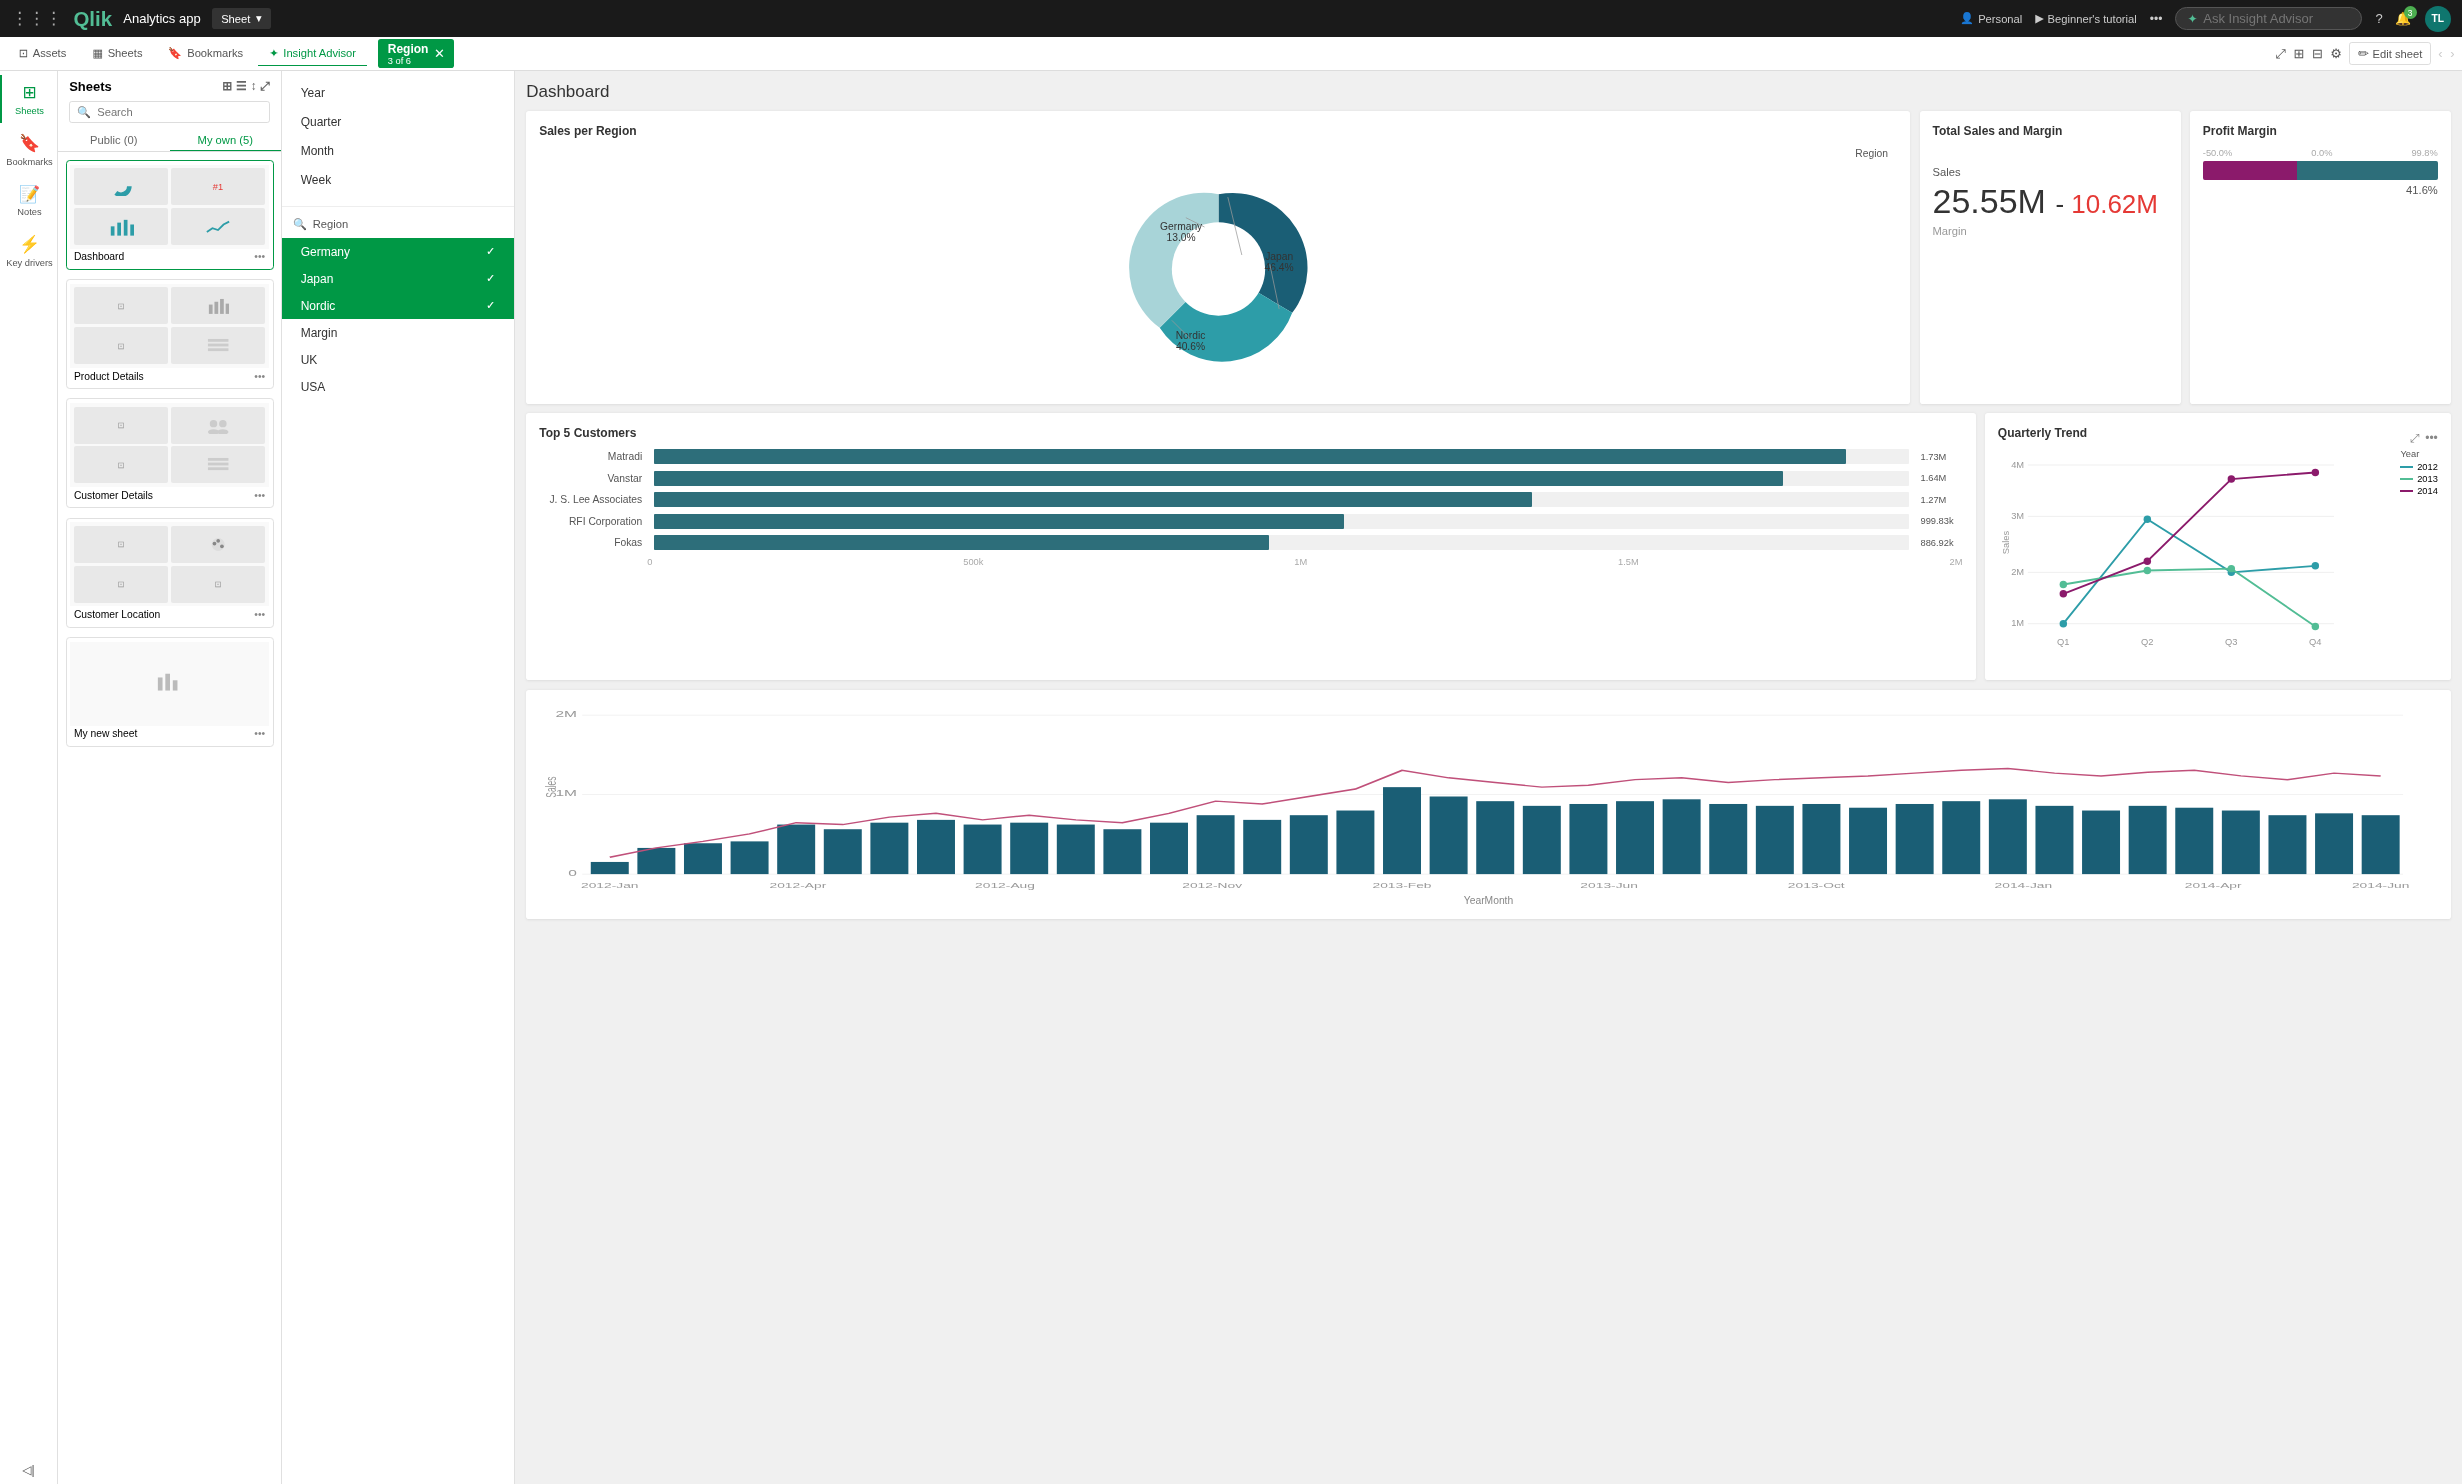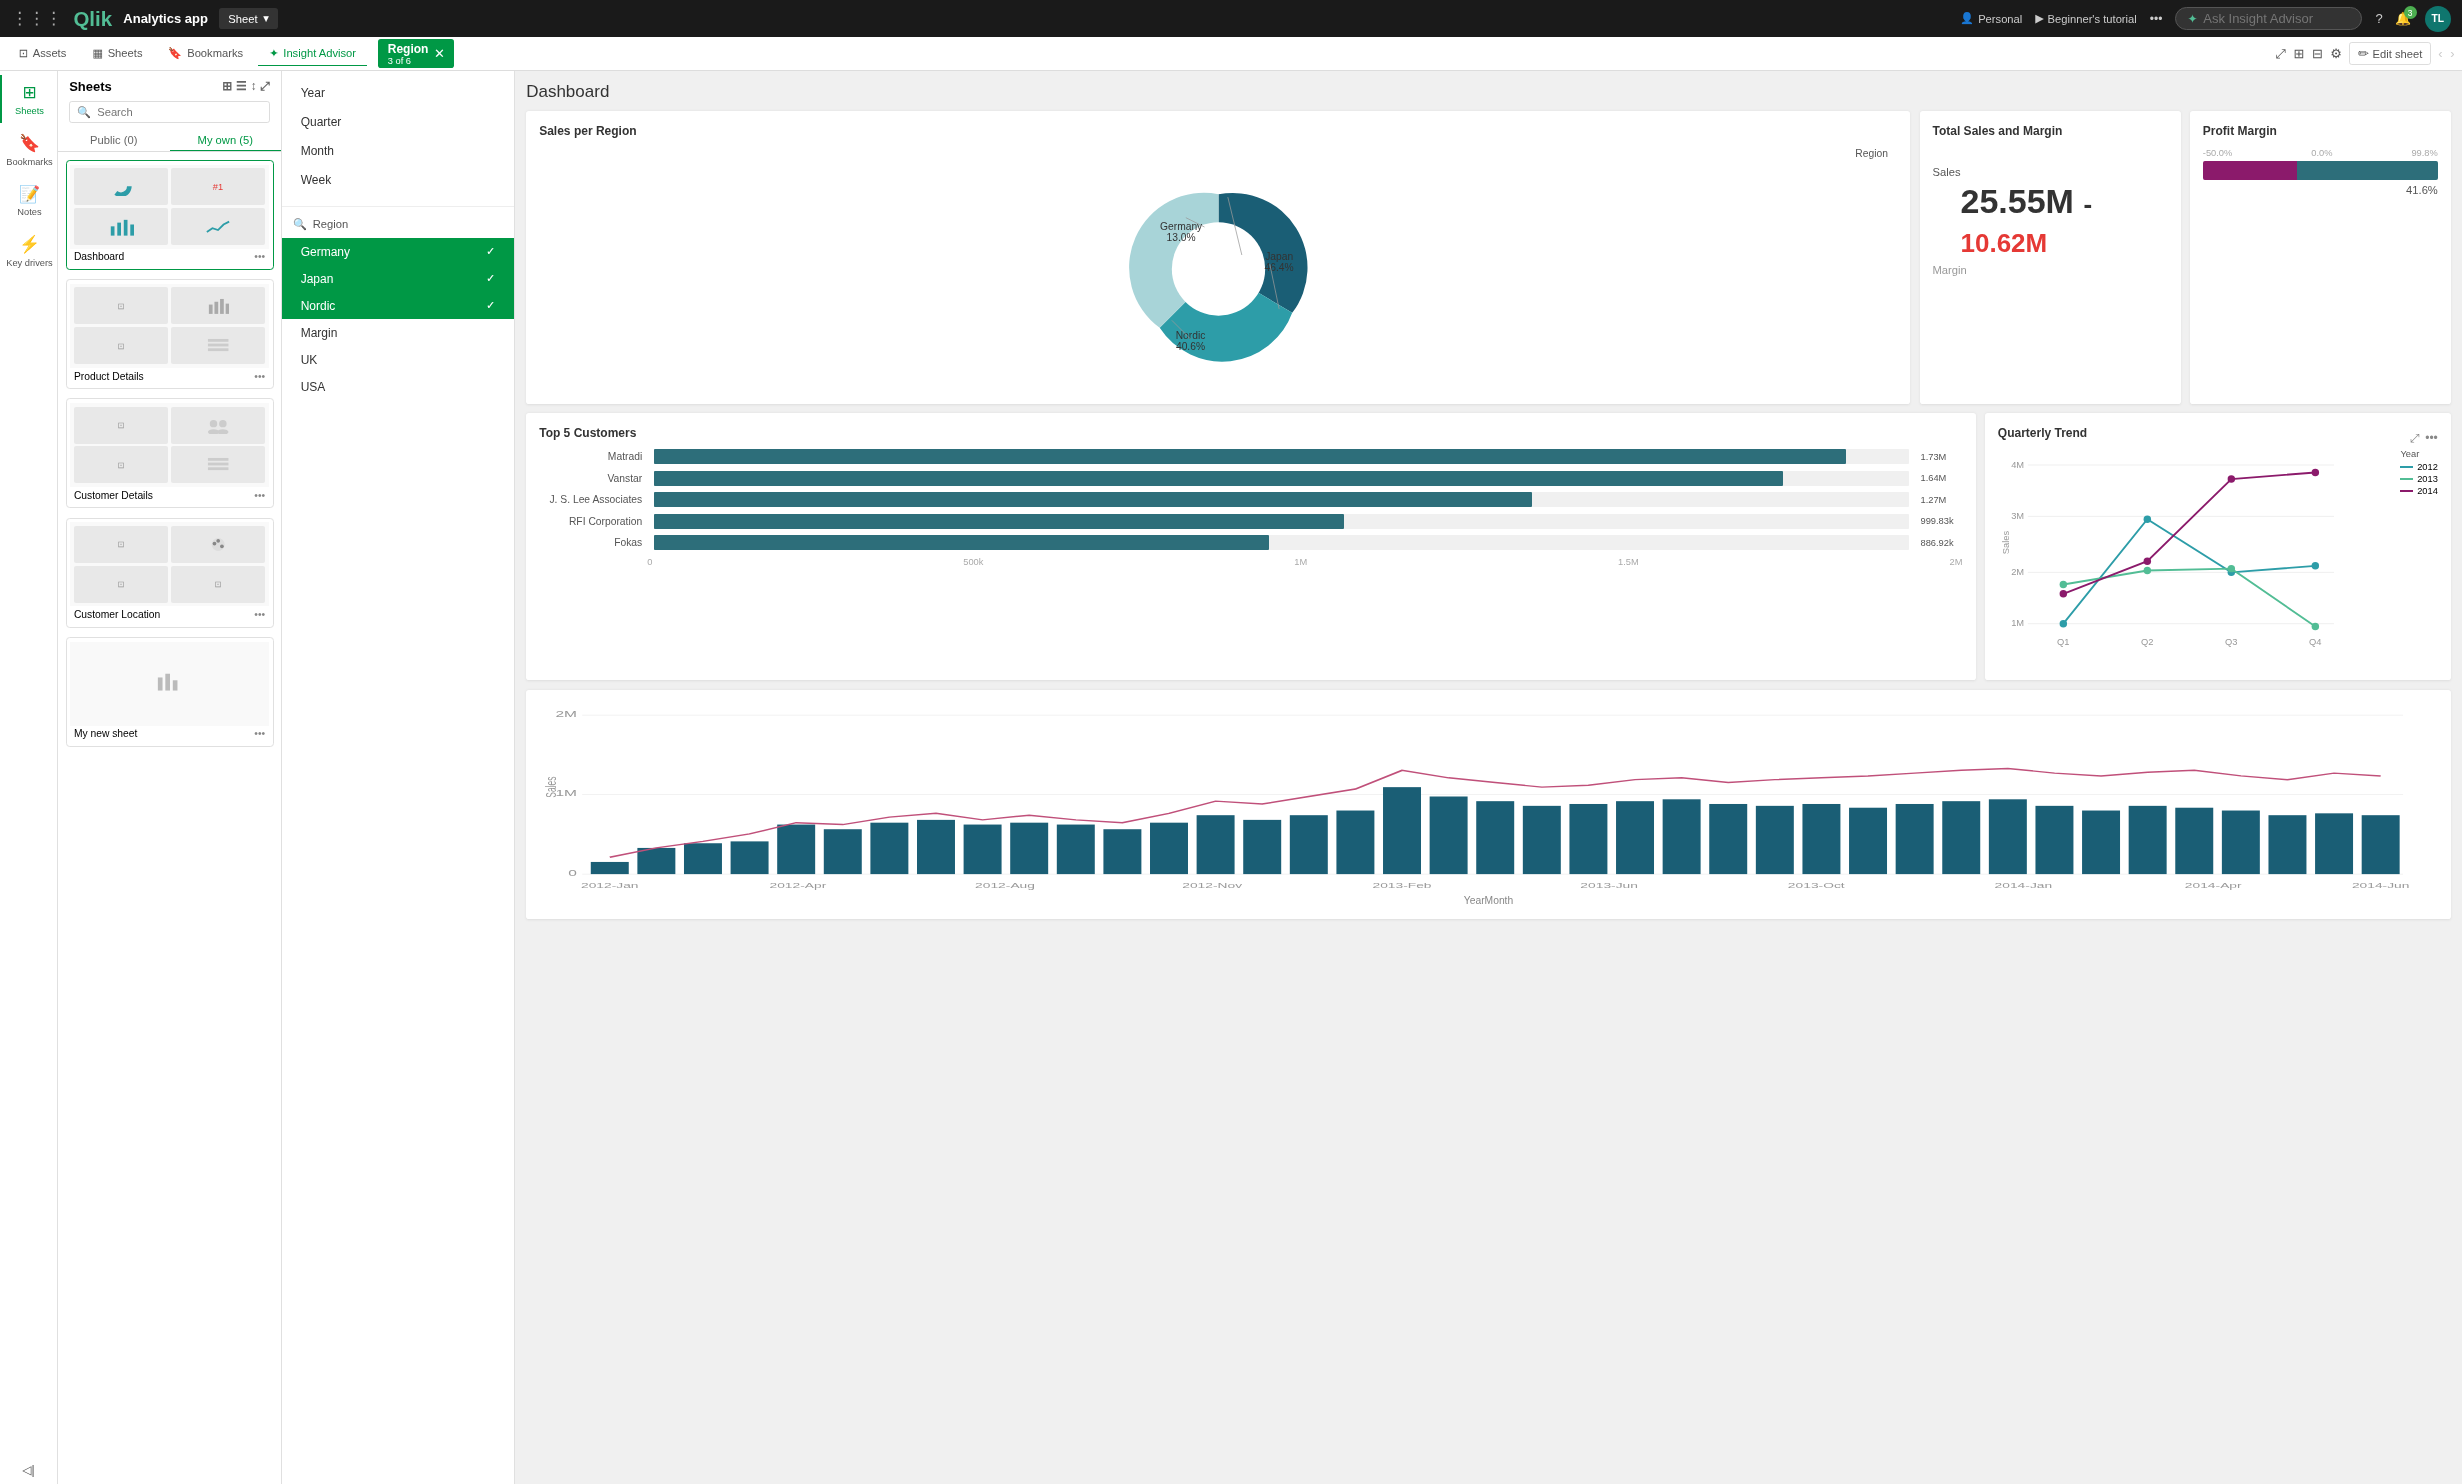--- a/index.html
+++ b/index.html
@@ -5,21 +5,21 @@
     * { box-sizing: border-box; margin: 0; padding: 0; }
     body { font-family: 'Segoe UI', Arial, sans-serif; font-size: 12px; background: #f5f5f5; overflow: hidden; height: 100vh; }
 
     
     .top-nav {
       display: flex; align-items: center; background: #1a1a1a; color: #fff;
       height: 37px; padding: 0 11.2px; gap: 11.2px; position: relative; z-index: 100;
     }
     .top-nav .app-grid-icon { color: #aaa; font-size: 17px; cursor: pointer; }
     .top-nav .qlik-logo { color: #52bd95; font-size: 20.5px; font-weight: bold; }
-    .top-nav .app-title { color: #fff; font-size: 13px; font-weight: 700; }
+    .top-nav .app-title { color: #fff; font-size: 13px; font-weight: 400; }
     .top-nav .sheet-selector {
       background: #333; color: #fff; border: none; padding: 3.7px 9.3px; border-radius: 2.8px;
       font-size: 11.2px; cursor: pointer; display: flex; align-items: center; gap: 5.6px;
     }
     .top-nav-right { margin-left: auto; display: flex; align-items: center; gap: 13px; }
     .top-nav .personal-btn, .top-nav .tutorial-btn {
       color: #ccc; font-size: 11.2px; cursor: pointer; display: flex; align-items: center; gap: 3.7px;
     }
     .insight-search-box {
       background: #333; border: 0.9px solid #555; border-radius: 18.7px;
@@ -471,21 +471,21 @@
             <line x1="80" y1="175" x2="100" y2="195" stroke="#999" stroke-width="0.8"></line>
             <line x1="95" y1="65" x2="115" y2="75" stroke="#999" stroke-width="0.8"></line>
           </svg>
         </div>
       </div>
 
       <div class="chart-card">
         <div class="chart-card-title">Total Sales and Margin</div>
         <div style="padding-top:18.7px;">
           <div class="total-sales-label">Sales</div>
-          <div style="font-size:34px;font-weight:700;color:#333;margin-left:28px;">
+          <div style="font-size:34px;font-weight:400;color:#333;">
             <span>25.55M</span>
             <span style="color:#333;font-size:26px;"> - </span>
             <span style="color:#e53935;font-size:26px;">10.62M</span>
           </div>
           <div style="font-size:11.2px;color:#999;margin-top:3.7px;">Margin</div>
         </div>
       </div>
 
       <div class="chart-card">
         <div class="chart-card-title">Profit Margin</div>

